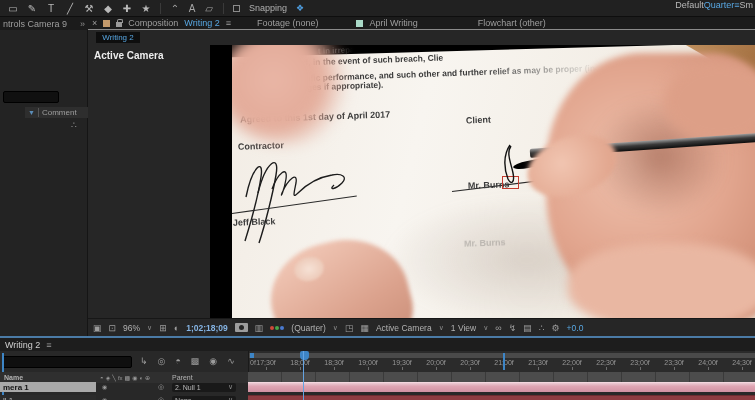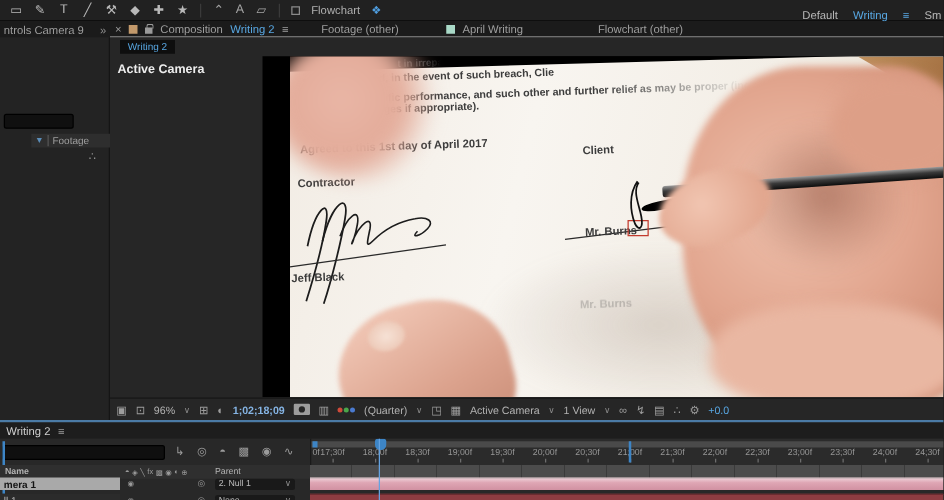--- a/index.html
+++ b/index.html
@@ -9,21 +9,21 @@
   .abs{position:absolute;}
   
   .topbar{left:0;top:0;width:755px;height:17px;background:#212121;border-bottom:1px solid #0e0e0e;
           display:flex;align-items:center;gap:9px;padding-left:8px;font-size:10px;color:#b9b9b9;}
   .tool{display:inline-block;min-width:10px;text-align:center;cursor:default;}
   .sep{width:1px;height:11px;background:#3a3a3a;}
   .axis{color:#a5a5a5;}
   .chk{width:7px;height:7px;border:1px solid #8b8b8b;display:inline-block;}
   .snaplbl{font-size:9px;color:#b0b0b0;}
   .snapopt{color:#4f9ee0;font-size:9px;}
-  .ws{position:absolute;top:0;height:17px;display:flex;align-items:flex-end;gap:12px;right:2px;font-size:9px;}
+  .ws{position:absolute;top:0;height:17px;display:flex;align-items:flex-start;right:2px;font-size:9px;}
   .ws .std{color:#58a7e2;}
   
   .tabrow{left:0;top:17px;width:755px;height:13px;background:#1b1b1b;font-size:9px;color:#9e9e9e;}
   .ltab{position:absolute;left:0;top:0;width:88px;height:13px;display:flex;align-items:center;padding:0 3px;overflow:hidden;white-space:nowrap;}
   .ltab .chev{margin-left:auto;color:#8d8d8d;}
   .ctabs{position:absolute;left:88px;top:0;right:0;height:13px;display:flex;align-items:center;gap:6px;padding-left:4px;white-space:nowrap;border-bottom:1px solid #8a8a8a;}
   .swatch{width:7px;height:7px;display:inline-block;}
   .lock{width:6px;height:5px;background:#9a9a9a;display:inline-block;position:relative;margin-top:2px;}
   .lock:before{content:"";position:absolute;left:1px;top:-3px;width:4px;height:3px;border:1px solid #9a9a9a;border-bottom:none;border-radius:2px 2px 0 0;}
   .blue{color:#58a7e2;}
@@ -143,58 +143,58 @@
       </span>
     <span class="sep"></span>
     <span style="display:flex;gap:7px">
 
     <span class="tool axis">⌃</span>
         <span class="tool axis">A</span>
         <span class="tool axis">▱</span>
       </span>
     <span class="sep"></span>
     <span class="chk"></span>
-    <span class="snaplbl">Flowchart</span>
+    <span class="snaplbl">Snapping</span>
     <span class="snapopt">❖</span>
     <span class="ws">
       <span>Default</span>
-      <span class="std">Writing</span>
+      <span class="std">Quarter</span>
       <span class="std">≡</span>
       <span>Sm</span>
     </span>
   </div>
 
   <div class="abs tabrow">
     <div class="ltab">
       <span>ntrols  Camera 9</span>
       <span class="chev">»</span>
     </div>
     <div class="ctabs">
       <span>×</span>
       <span class="swatch" style="background:#c2996b"></span>
       <span class="lock"></span>
       <span>Composition</span>
       <span class="blue">Writing 2</span>
       <span>≡</span>
       <span class="tabgap"></span>
-      <span>Footage (other)</span>
+      <span>Footage (none)</span>
       <span class="tabgap" style="width:26px"></span>
       <span class="swatch" style="background:#a9d9c7"></span>
       <span>April Writing</span>
       <span class="tabgap" style="width:48px"></span>
       <span>Flowchart (other)</span>
     </div>
   </div>
 
   <div class="abs leftpanel">
     <div class="lsearch"></div>
     <div class="lhead">
       <span class="tri">▼</span>
       <span class="bar"></span>
-      <span>Footage</span>
+      <span>Comment</span>
     </div>
     <span class="lflow">∴</span>
   </div>
 
   <div class="abs viewer">
     <div class="navtab">Writing 2</div>
     <div class="viewlabel">Active Camera</div>
 
     <div class="videoframe">
       <div class="scene">

